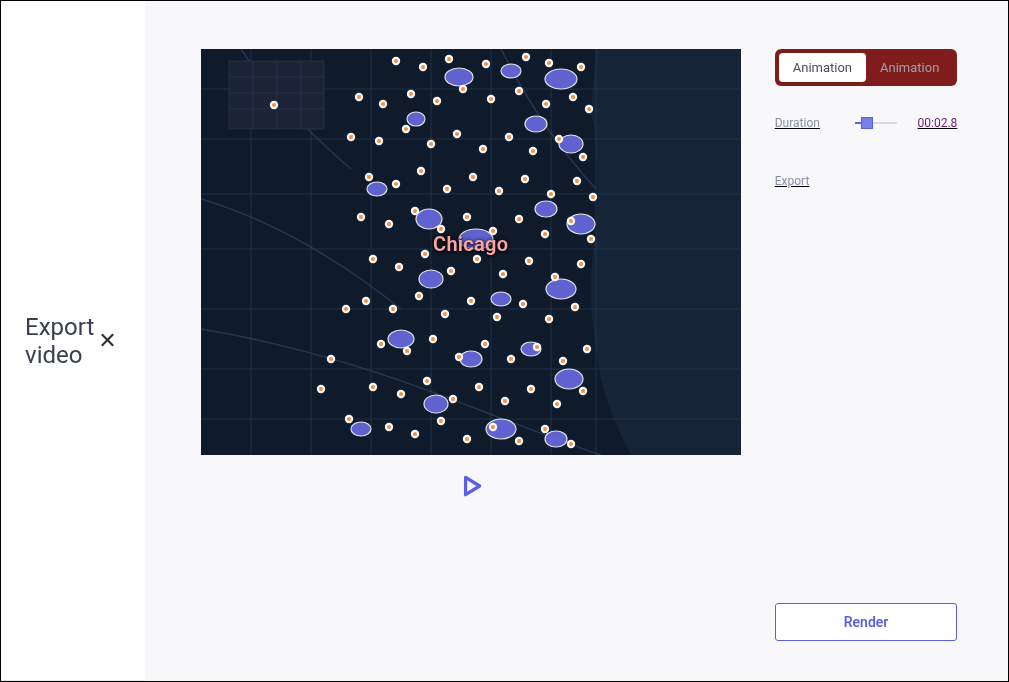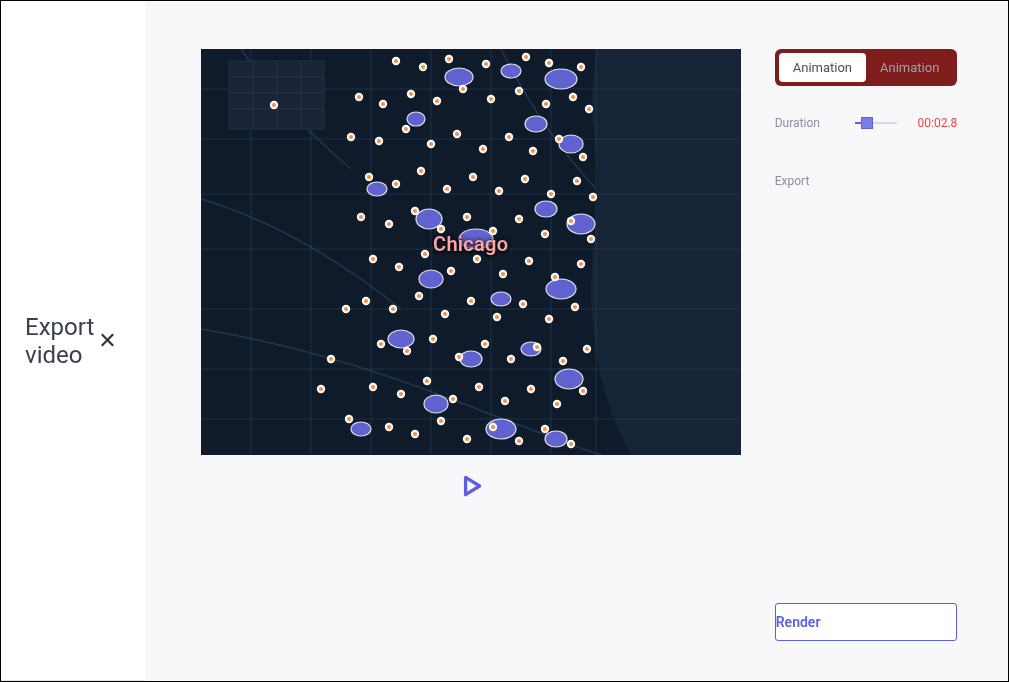--- a/index.html
+++ b/index.html
@@ -98,20 +98,21 @@
   .controls {
     margin-top: 30px;
     display: flex;
     flex-direction: column;
     gap: 44px;
   }
   .control-row {
     display: flex;
     align-items: center;
     gap: 8px;
+    text-decoration: underline;
   }
   .control-label {
     flex: 0 0 72px;
     font-size: 12px;
     color: #8a8fa3;
   }
   .slider-wrap {
     flex: 1;
     display: flex;
     align-items: center;
@@ -141,21 +142,21 @@
     position: absolute;
     top: 50%;
     transform: translate(-50%, -50%);
     width: 12px;
     height: 12px;
     background: #7a7ee8;
     border: 1px solid #5b5fe0;
   }
   .slider-value {
     font-size: 12px;
-    color: #ef4444;
+    color: #701a75;
     min-width: 48px;
     text-align: right;
   }
   .select {
     flex: 1;
     background: #efeff4;
     padding: 10px 12px;
     font-size: 13px;
     color: #4a4f5c;
     border-radius: 2px;
@@ -167,20 +168,21 @@
   .render-btn {
     width: 100%;
     border: 1px solid #5b5fe0;
     background: #fff;
     color: #5b5fe0;
     font-size: 14px;
     font-weight: 600;
     padding: 10px 0;
     border-radius: 3px;
     cursor: pointer;
+    text-align: center;
   }
 </style>
 </head>
 <body>
 
 <div class="modal">
 
   <div class="modal-header">
     <div class="modal-title">Export video</div>
     <div class="close-btn">

